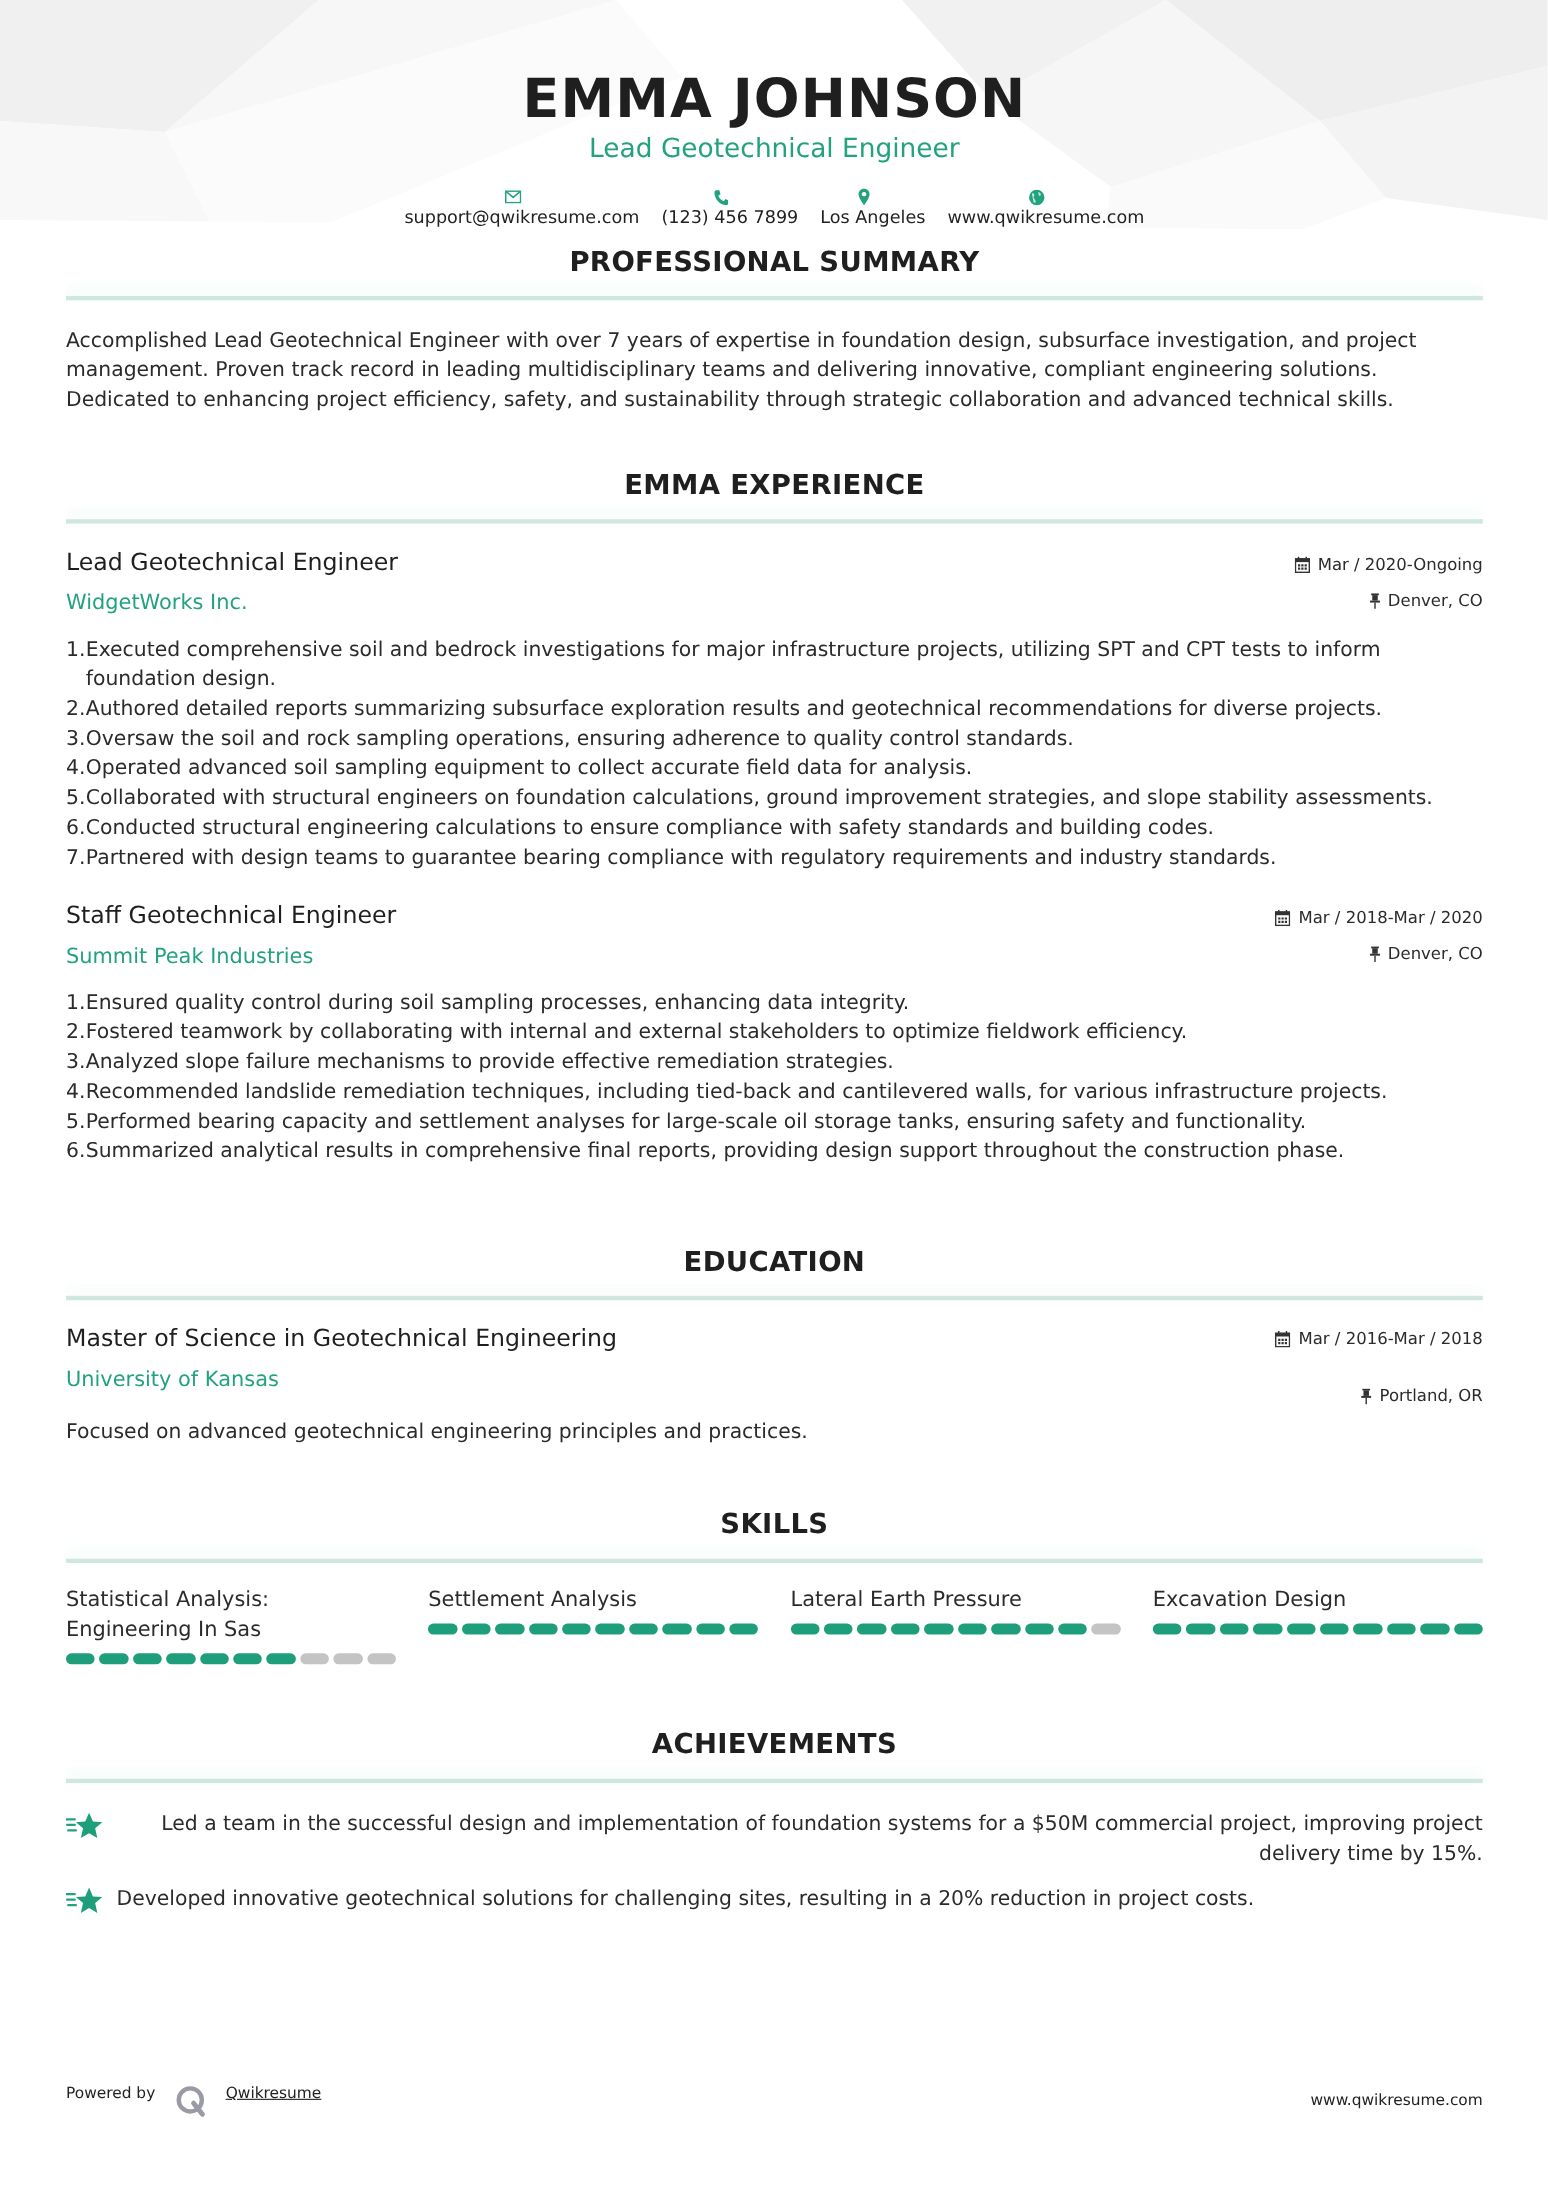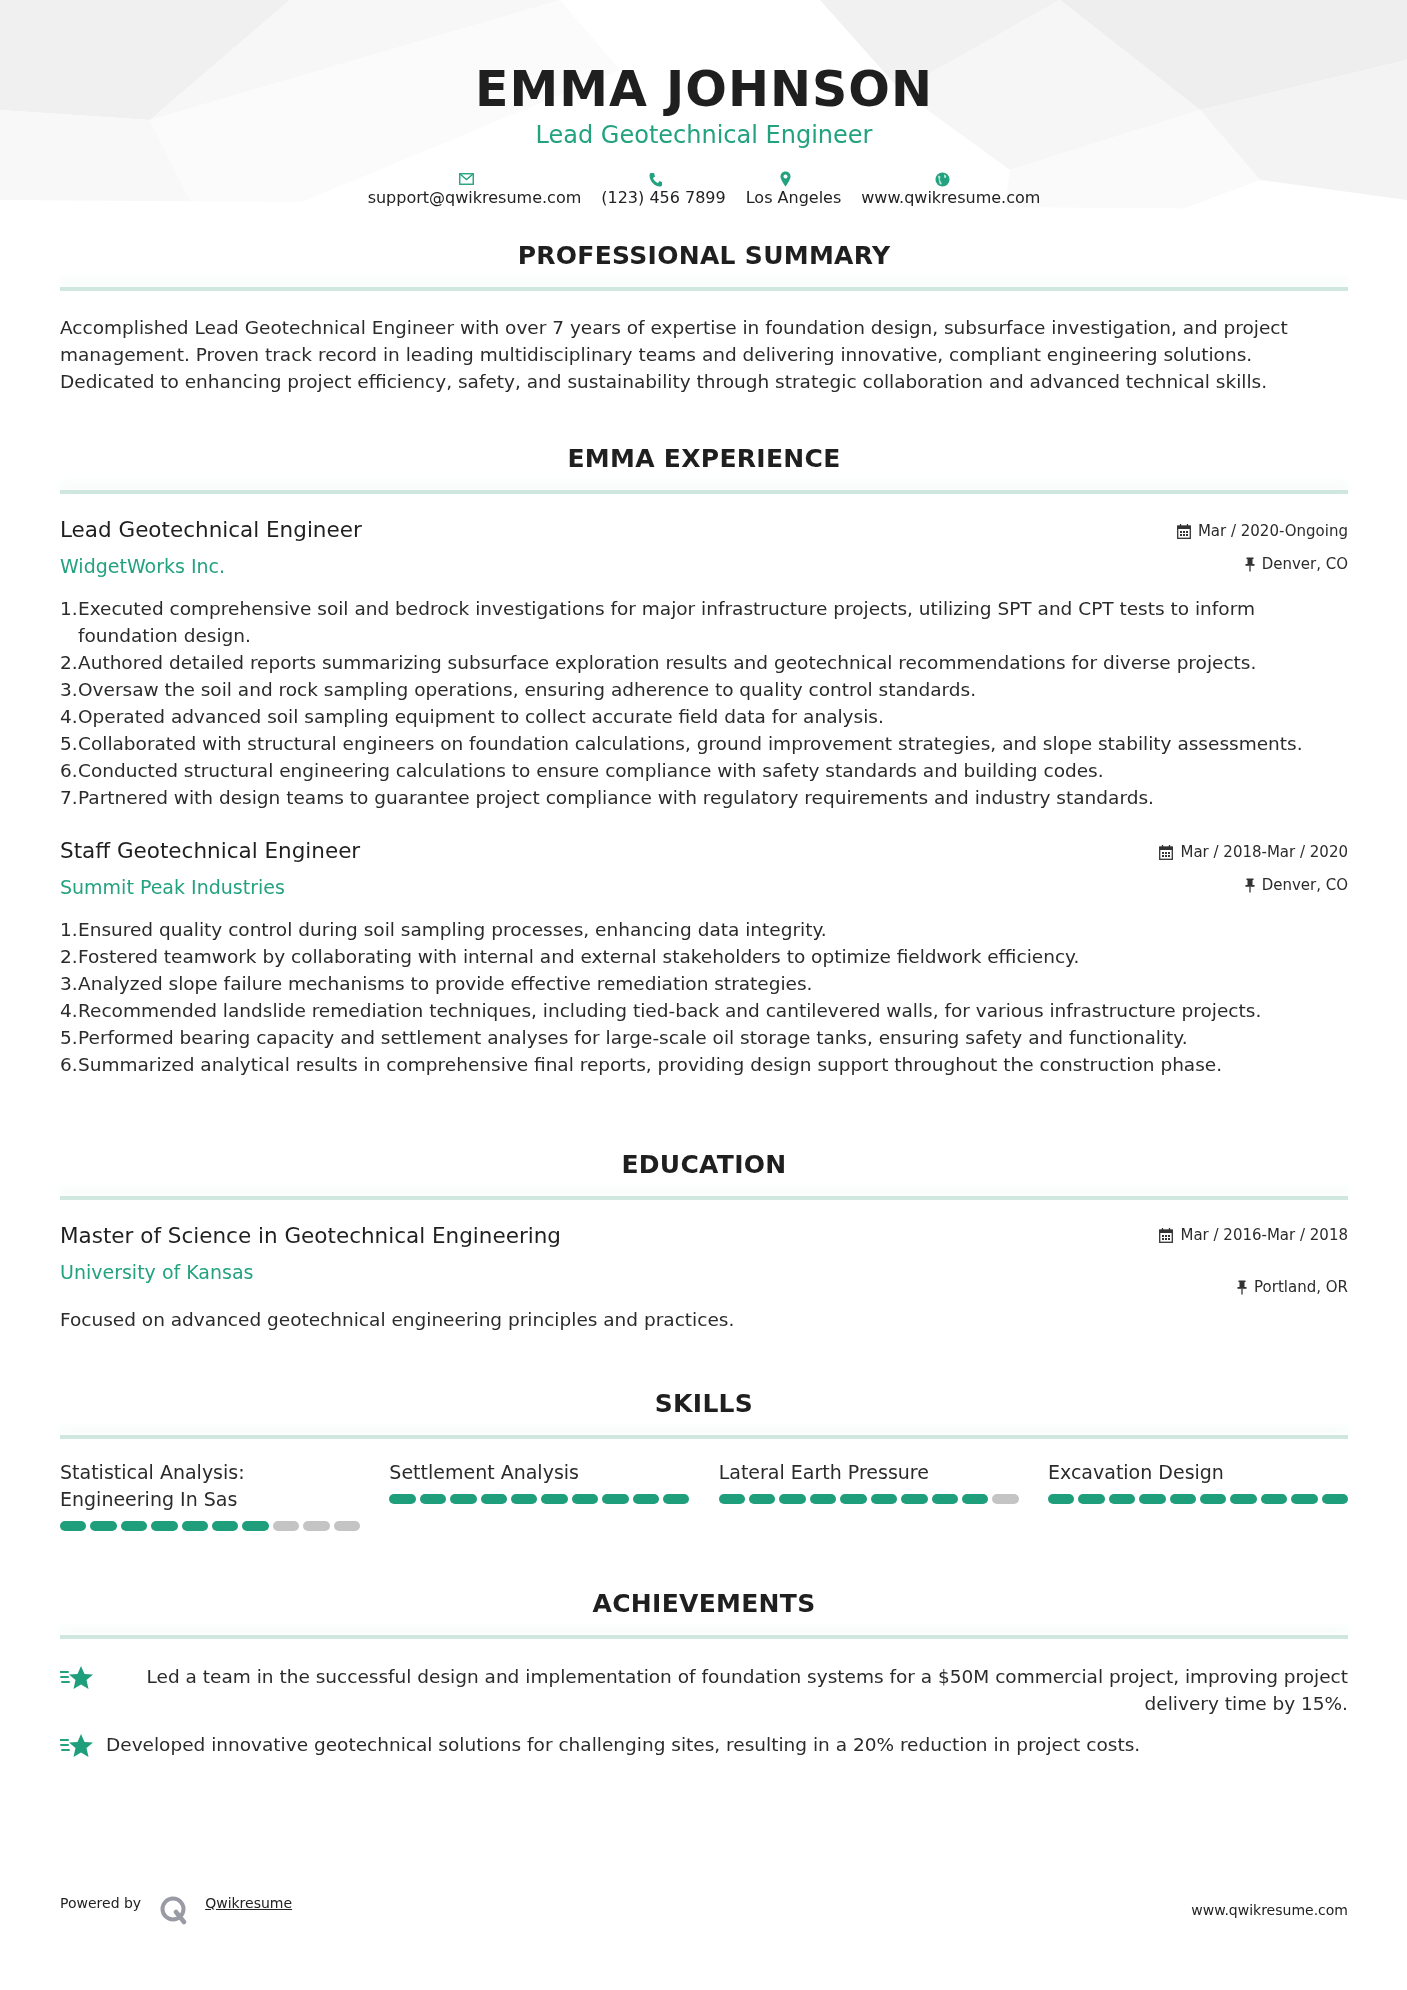--- a/index.html
+++ b/index.html
@@ -106,21 +106,21 @@
               <circle cx="7.5" cy="7.5" r="7" fill="#23a27f"></circle>
               <path d="M3 4 C5 3 6 5 5 6.5 C4 8 6 9 6.5 11 C7 13 5 13 4.5 11.5 Z" fill="#bde6d9"></path>
               <path d="M9 2.5 C11 3 12 5 10.5 6 C9.5 6.5 9 5 9 4 Z" fill="#bde6d9"></path>
             </svg>
         </span>
         <span>www.qwikresume.com</span>
       </div>
     </div>
   </div>
 
-  <div style="margin-top:34px;">
+  <div style="margin-top:16px;">
     <div class="section-title">PROFESSIONAL SUMMARY</div>
     <div class="rule"></div>
     <p class="body-text" style="margin-top:23px;">Accomplished Lead Geotechnical Engineer with over 7 years of expertise in foundation design, subsurface investigation, and project management. Proven track record in leading multidisciplinary teams and delivering innovative, compliant engineering solutions. Dedicated to enhancing project efficiency, safety, and sustainability through strategic collaboration and advanced technical skills.</p>
   </div>
 
   <div style="margin-top:49px;">
     <div class="section-title">EMMA EXPERIENCE</div>
     <div class="rule"></div>
 
     <div style="margin-top:22px;">
@@ -155,21 +155,21 @@
           </div>
         </div>
       </div>
       <ol class="bullets" style="margin-top:16px;">
         <li><span class="num">1.</span><span>Executed comprehensive soil and bedrock investigations for major infrastructure projects, utilizing SPT and CPT tests to inform foundation design.</span></li>
         <li><span class="num">2.</span><span>Authored detailed reports summarizing subsurface exploration results and geotechnical recommendations for diverse projects.</span></li>
         <li><span class="num">3.</span><span>Oversaw the soil and rock sampling operations, ensuring adherence to quality control standards.</span></li>
         <li><span class="num">4.</span><span>Operated advanced soil sampling equipment to collect accurate field data for analysis.</span></li>
         <li><span class="num">5.</span><span>Collaborated with structural engineers on foundation calculations, ground improvement strategies, and slope stability assessments.</span></li>
         <li><span class="num">6.</span><span>Conducted structural engineering calculations to ensure compliance with safety standards and building codes.</span></li>
-        <li><span class="num">7.</span><span>Partnered with design teams to guarantee project compliance with regulatory requirements and industry standards.</span></li>
+        <li><span class="num">7.</span><span>Partnered with design teams to guarantee bearing compliance with regulatory requirements and industry standards.</span></li>
       </ol>
     </div>
 
     <div style="margin-top:26px;">
       <div class="entry-head">
         <div>
           <div class="entry-title">Staff Geotechnical Engineer</div>
           <div class="entry-sub" style="margin-top:9px;">Summit Peak Industries</div>
         </div>
         <div style="padding-top:4px;">

